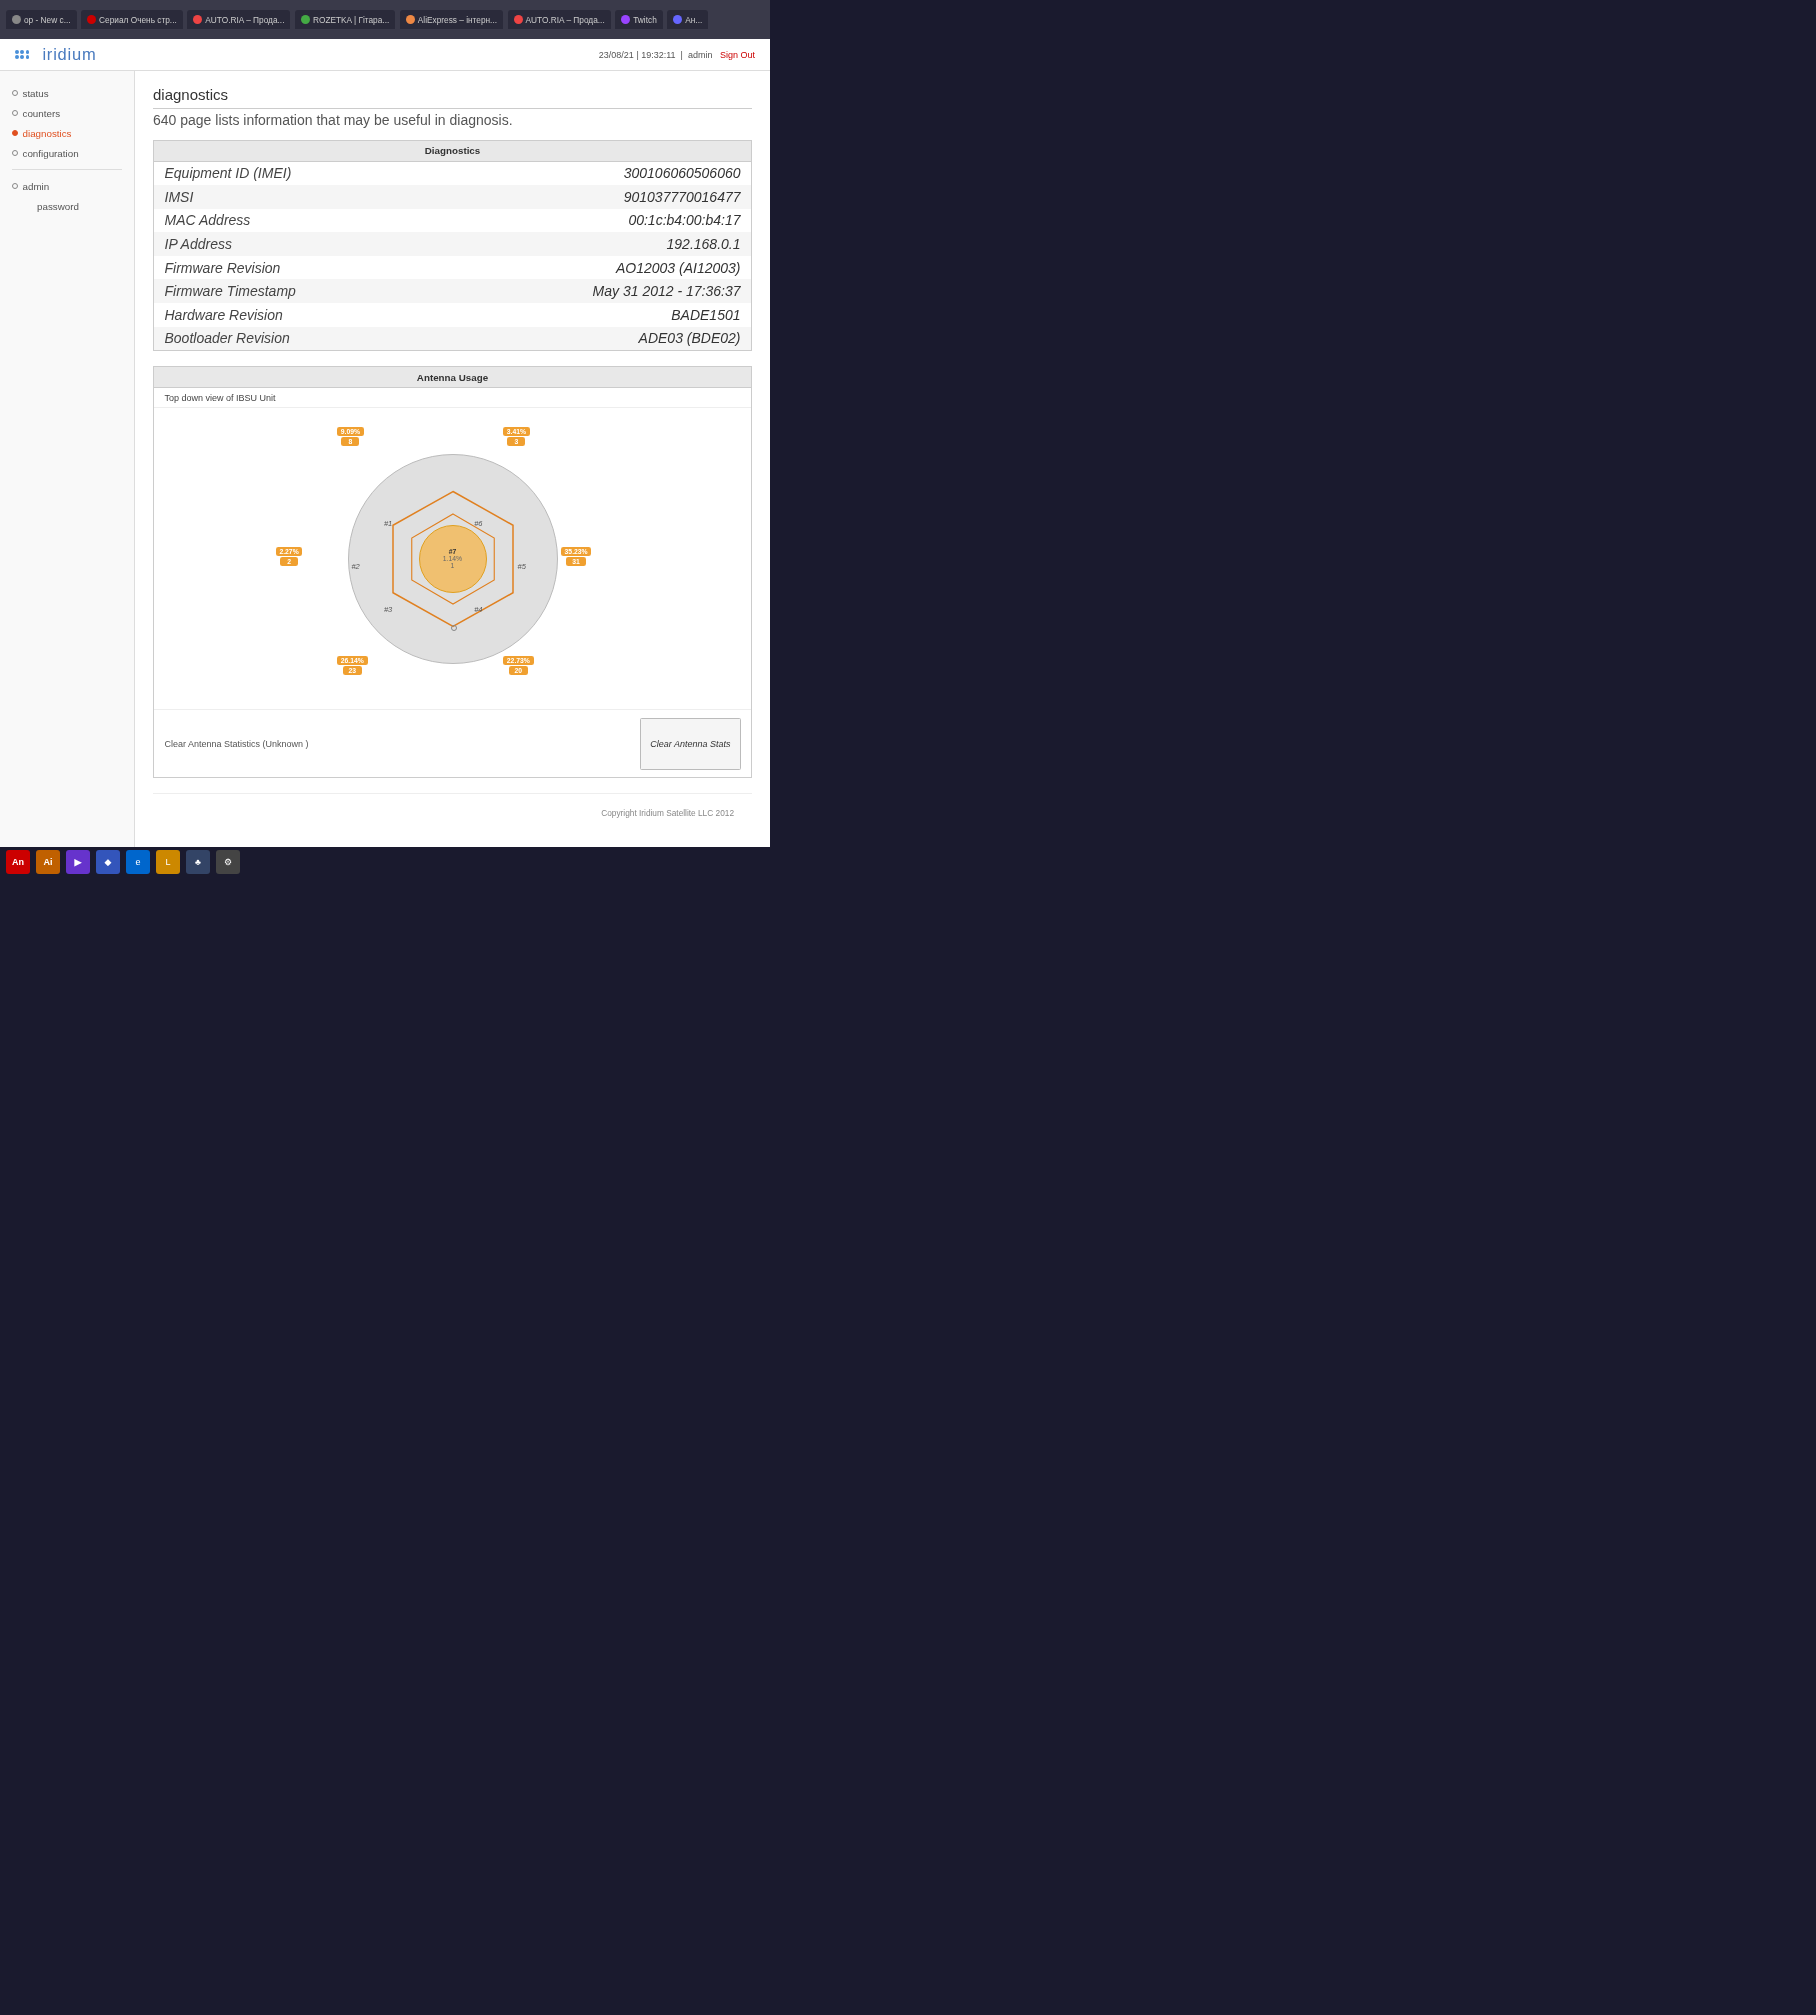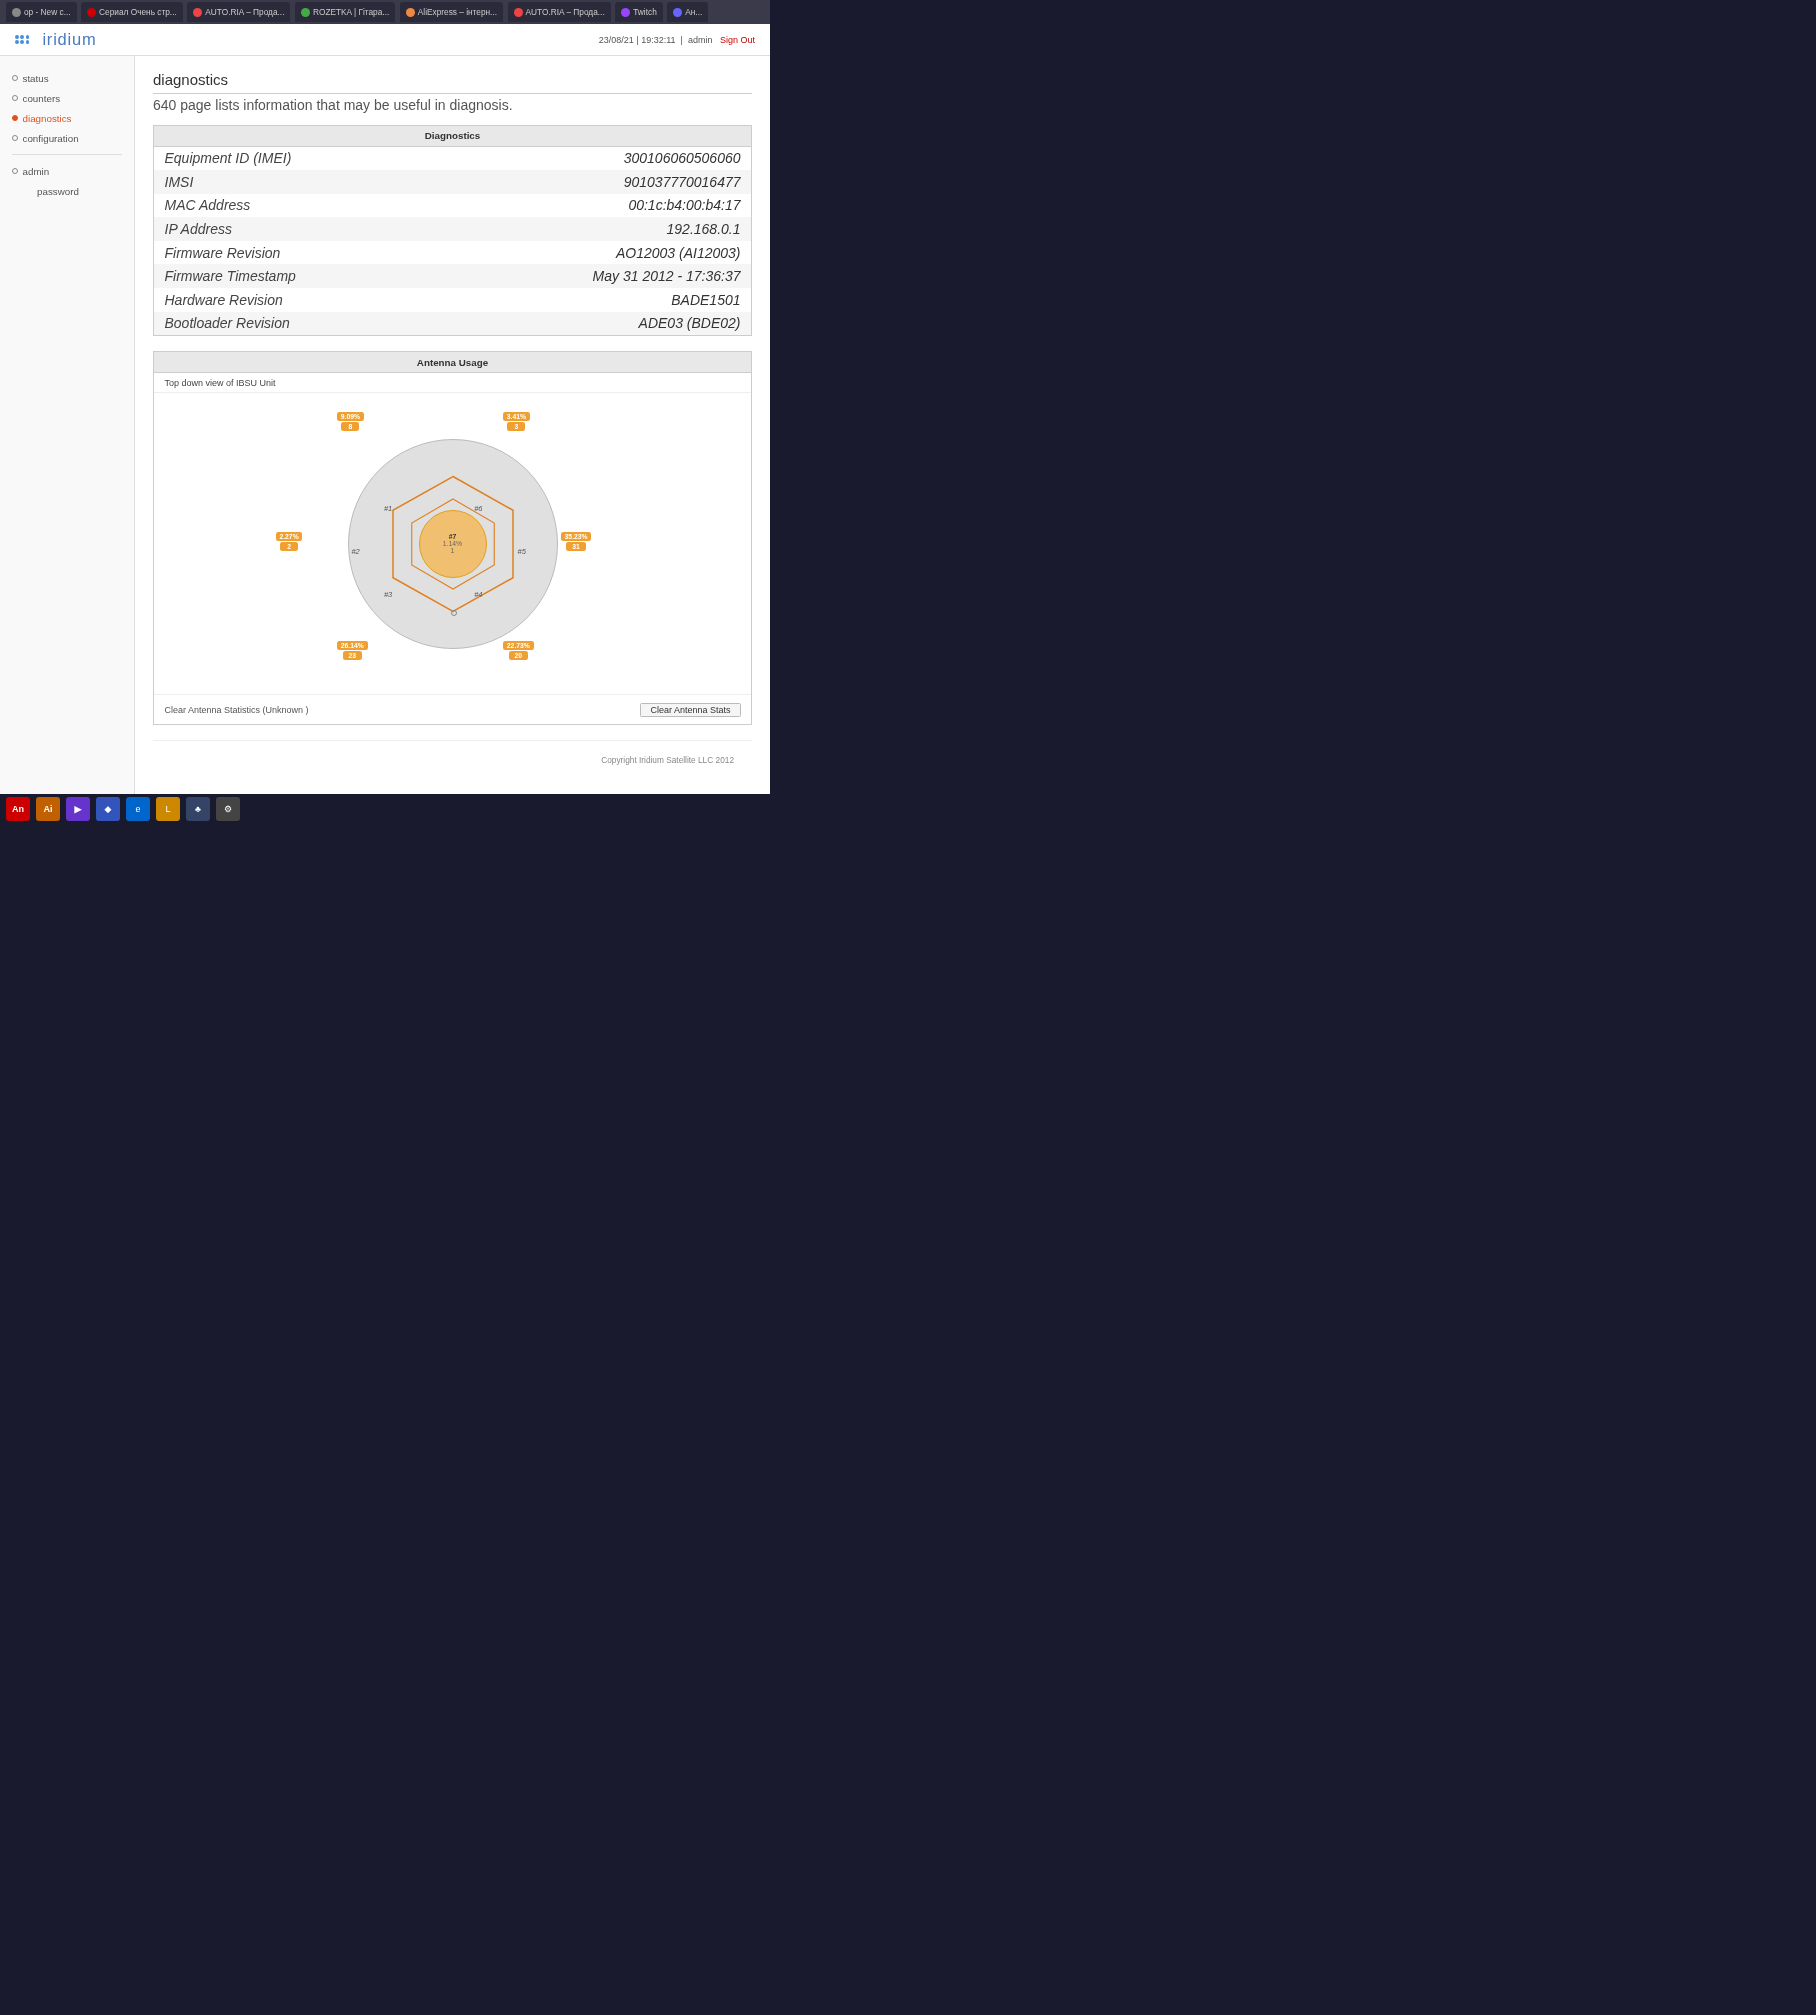--- a/index.html
+++ b/index.html
@@ -7,21 +7,21 @@
       font-family: Arial, sans-serif;
       font-size: 9.8px;
       background: #1a1a2e;
       color: #333;
       width: 770px;
     }
 
     
     .tab-bar {
       background: #3a3a4a;
-      height: 24px;
+      height: 39px;
       display: flex;
       align-items: center;
       padding: 4px 6px;
       gap: 4.5px;
       font-size: 8.3px;
       color: #ccc;
       overflow: hidden;
     }
     .tab-item {
       display: flex;
@@ -278,25 +278,26 @@
       justify-content: space-between;
       align-items: center;
       padding: 7.5px 10.5px;
       border-top: 0.8px solid #eee;
       font-size: 9px;
       color: #555;
     }
     .btn-clear {
       background: #f5f5f5;
       border: 0.8px solid #bbb;
-      padding: 1px 9px;
+      padding: 20px 9px;
       font-size: 9px;
       cursor: pointer;
       border-radius: 1.5px;
       color: #333;
+      font-style: italic;
     }
 
     .page-footer {
       text-align: right;
       font-size: 8.3px;
       color: #888;
       padding: 14px 18px;
       border-top: 0.8px solid #eee;
     }
 

